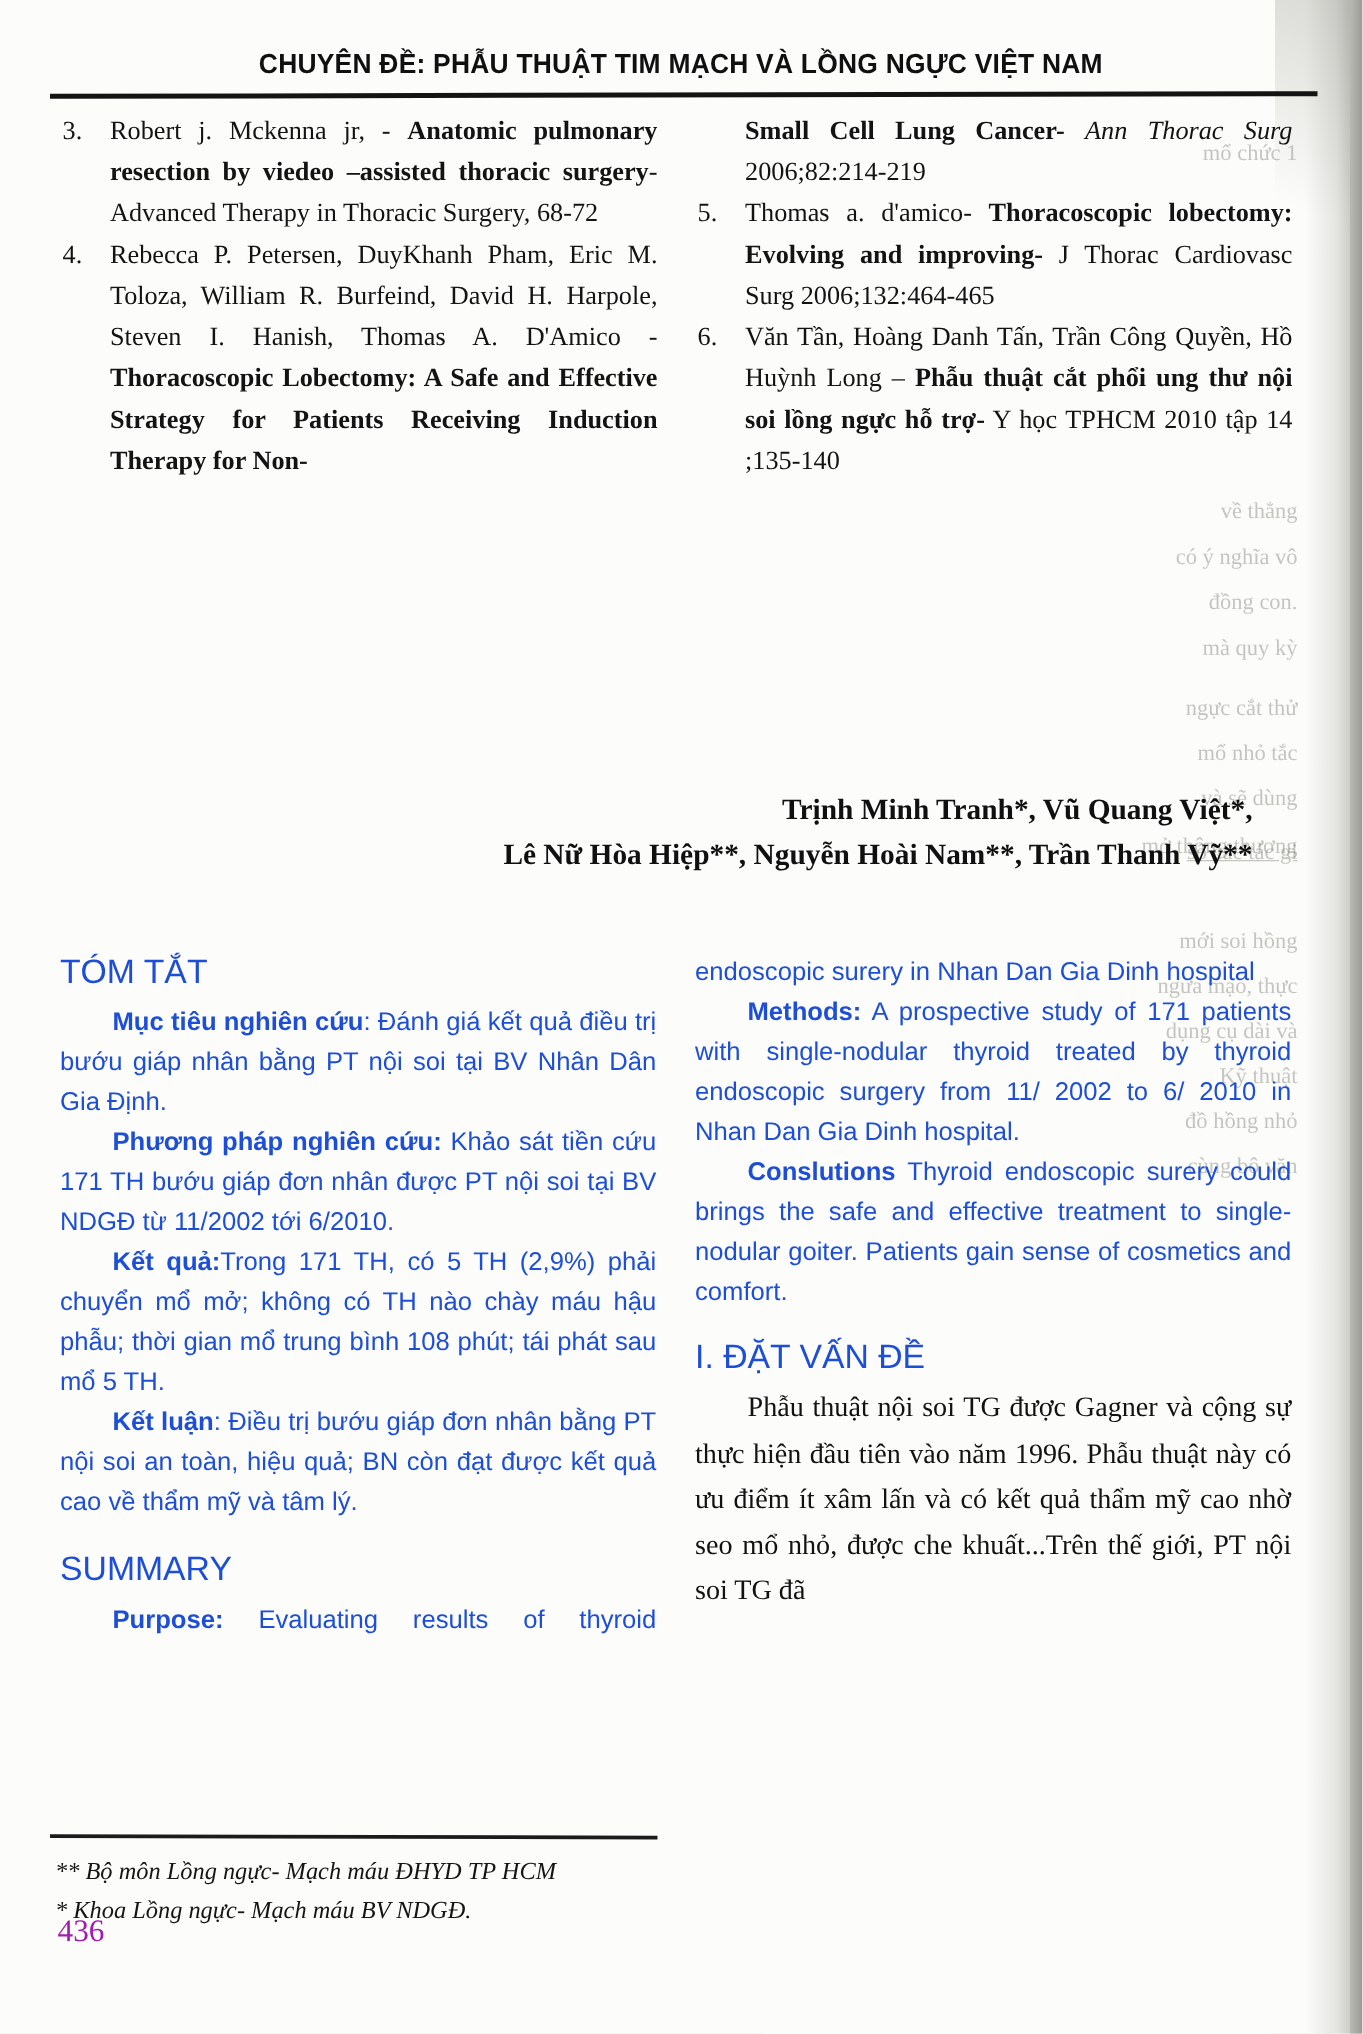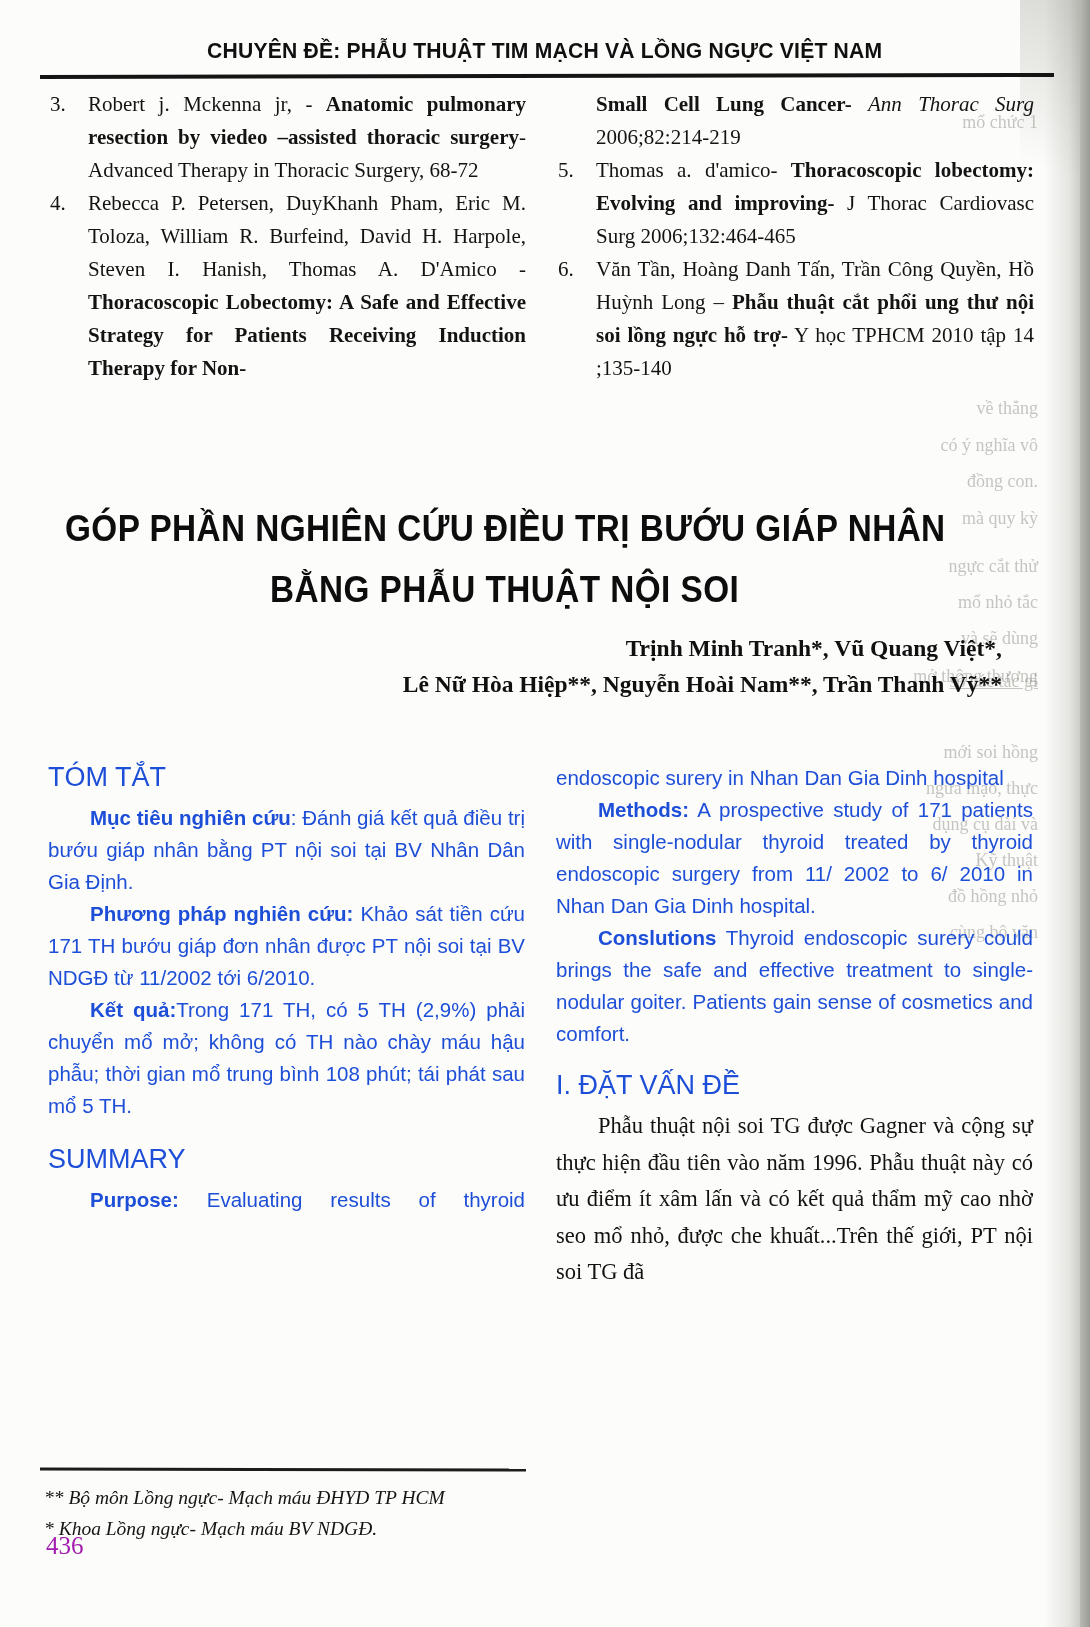--- a/index.html
+++ b/index.html
@@ -100,36 +100,33 @@
   <div class="refs-col refs-left">
       <div class="ref-item"><span class="num">3.</span><span>Robert  j.  Mckenna  jr,  -  </span><b>Anatomic pulmonary resection by viedeo –assisted thoracic surgery</b><span>- Advanced Therapy in Thoracic Surgery, 68-72</span></div>
       <div class="ref-item"><span class="num">4.</span><span>Rebecca P. Petersen,  DuyKhanh Pham,  Eric M. Toloza, William R. Burfeind,  David H. Harpole,   Steven  I.  Hanish,  Thomas  A. D'Amico  -</span><b>Thoracoscopic  Lobectomy:  A Safe and Effective Strategy for Patients Receiving  Induction  Therapy  for  Non-</b></div>
     </div>
   <div class="refs-col refs-right">
       <div class="ref-item"><span class="num"></span><b>Small Cell Lung Cancer-</b><span> </span><i>Ann Thorac Surg</i><span> 2006;82:214-219</span></div>
       <div class="ref-item"><span class="num">5.</span><span>Thomas   a.   d'amico-   </span><b>Thoracoscopic lobectomy:  Evolving  and  improving-</b><span> J Thorac Cardiovasc Surg 2006;132:464-465</span></div>
       <div class="ref-item"><span class="num">6.</span><span>Văn  Tần,  Hoàng  Danh  Tấn,  Trần  Công Quyền,  Hồ  Huỳnh  Long  –  </span><b>Phẫu  thuật cắt phổi ung thư nội soi lồng ngực hỗ trợ-</b><span> Y học TPHCM 2010 tập 14  ;135-140</span></div>
     </div>
 
-  <div class="title">
-    <span class="tl">GÓP PHẦN NGHIÊN CỨU ĐIỀU TRỊ BƯỚU GIÁP NHÂN</span><br>
-    <span class="tl">BẰNG PHẪU THUẬT NỘI SOI</span>
-  </div>
 
   <div class="authors">
     <div>Trịnh Minh Tranh*, Vũ Quang Việt*,</div>
     <div>Lê Nữ Hòa Hiệp**, Nguyễn Hoài Nam**, Trần Thanh Vỹ**</div>
   </div>
 
   <div class="col col-left">
     <h2 class="h-sans">TÓM TẮT</h2>
     <div class="body-sans">
         <p><b>Mục tiêu nghiên cứu</b><span>: Đánh giá kết quả điều trị bướu giáp nhân bằng PT nội soi  tại BV Nhân Dân Gia Định.</span></p>
         <p><b>Phương pháp nghiên cứu:</b><span> Khảo sát tiền cứu 171 TH bướu giáp đơn nhân được PT nội soi tại BV NDGĐ từ 11/2002 tới 6/2010.</span></p>
         <p><b>Kết quả:</b><span>Trong 171 TH, có 5 TH (2,9%) phải chuyển mổ mở; không có TH nào chày máu hậu phẫu; thời gian mổ trung bình 108 phút; tái phát  sau mổ 5 TH.</span></p>
+        <p><b>Kết luận</b><span>: Điều trị bướu giáp đơn nhân bằng PT nội soi an toàn, hiệu quả; BN còn đạt được kết quả cao về thẩm mỹ và tâm lý.</span></p>
       </div>
     <h2 class="h-sans h-summary">SUMMARY</h2>
     <div class="body-sans">
       <p class="purpose"><b>Purpose:</b><span> Evaluating results of thyroid</span></p>
     </div>
   </div>
 
   <div class="col col-right">
     <div class="body-sans">
         <p class="noindent"><span>endoscopic surery in Nhan Dan Gia Dinh hospital</span></p>

